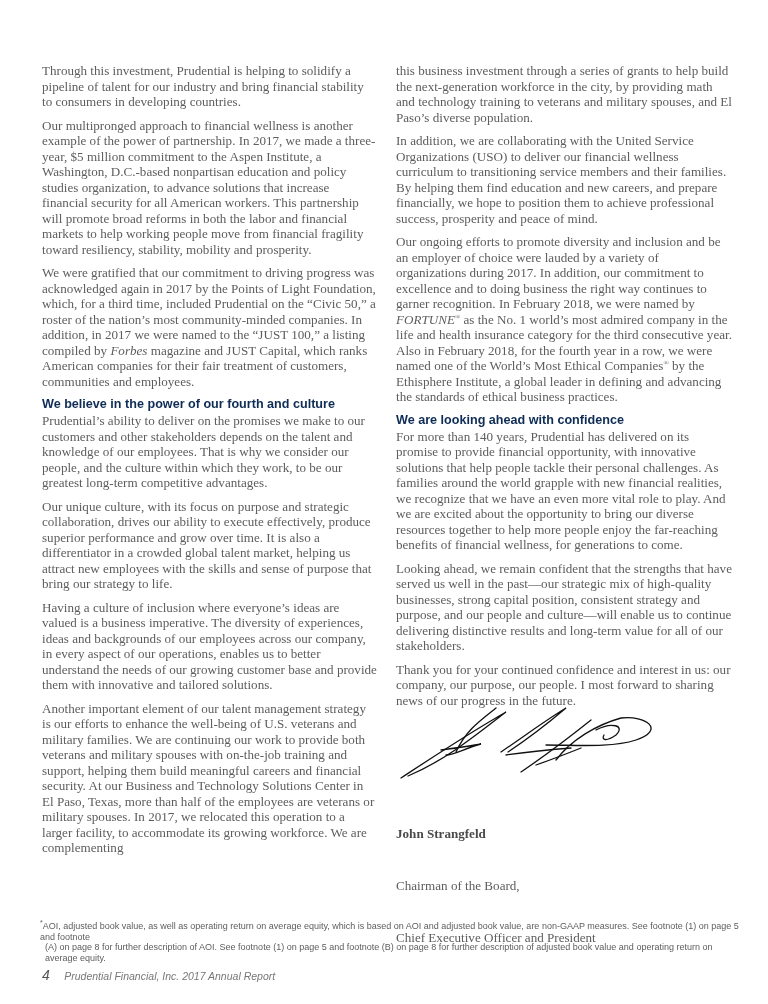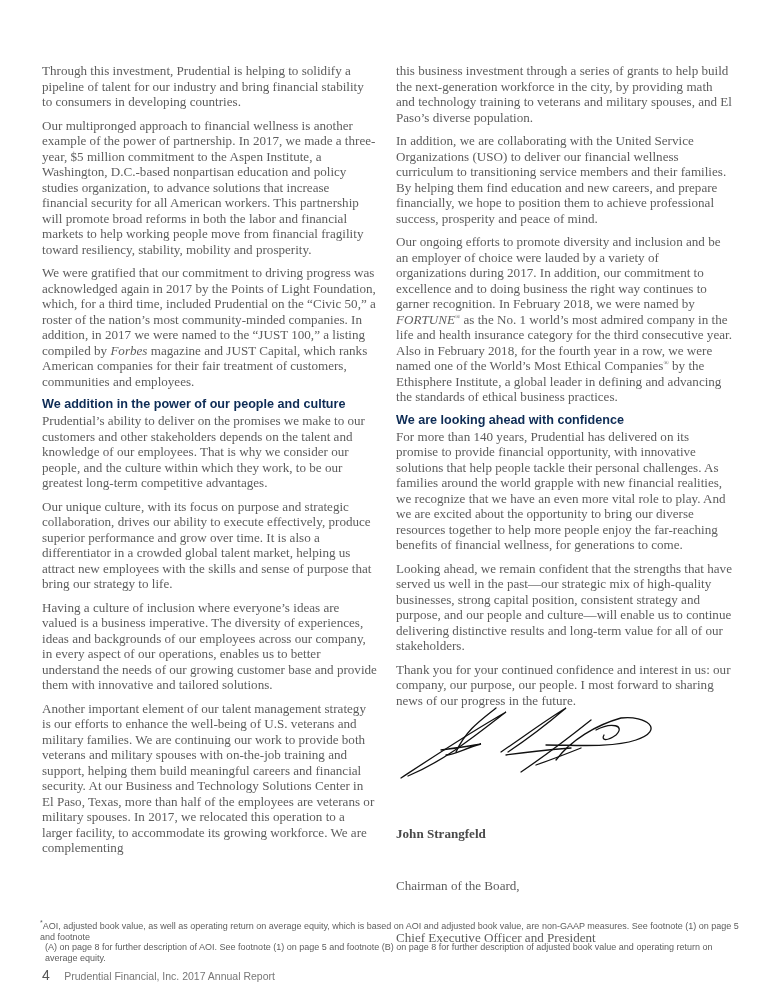--- a/index.html
+++ b/index.html
@@ -31,35 +31,35 @@
   }
   .signer-name { font-weight: bold; color: #4a4a4a; }
   .footnote {
     position: absolute; left: 40px; top: 921px; width: 700px;
     font-family: Liberation Sans, sans-serif;
     font-size: 9px; line-height: 10.5px; color: #5d5d5d;
   }
   .footnote .fn-line2 { padding-left: 5px; display: block; }
   .footer {
     position: absolute; left: 42px; top: 966px;
-    font-family: "Liberation Sans", sans-serif; color: #777;
+    font-family: "Liberation Sans", sans-serif; color: #777; font-style: italic;
   }
   .page-num { font-size: 14px; margin-right: 10px; color: #555; }
   .report-title { font-size: 10.5px; }
   i { font-style: italic; }
   sup { font-size: 7px; line-height: 0; }
 </style>
 </head>
 <body>
 
 <div class="col col-left">
   <p>Through this investment, Prudential is helping to solidify a pipeline of talent for our industry and bring financial stability to consumers in developing countries.</p>
   <p>Our multipronged approach to financial wellness is another example of the power of partnership. In 2017, we made a three-year, $5 million commitment to the Aspen Institute, a Washington, D.C.-based nonpartisan education and policy studies organization, to advance solutions that increase financial security for all American workers. This partnership will promote broad reforms in both the labor and financial markets to help working people move from financial fragility toward resiliency, stability, mobility and prosperity.</p>
   <p><span>We were gratified that our commitment to driving progress was acknowledged again in 2017 by the Points of Light Foundation, which, for a third time, included Prudential on the “Civic 50,” a roster of the nation’s most community-minded companies. In addition, in 2017 we were named to the “JUST 100,” a listing compiled by </span><i>Forbes</i><span> magazine and JUST Capital, which ranks American companies for their fair treatment of customers, communities and employees.</span></p>
-  <div class="heading">We addition in the power of our people and culture</div>
+  <div class="heading">We believe in the power of our fourth and culture</div>
   <p>Prudential’s ability to deliver on the promises we make to our customers and other stakeholders depends on the talent and knowledge of our employees. That is why we consider our people, and the culture within which they work, to be our greatest long-term competitive advantages.</p>
   <p>Our unique culture, with its focus on purpose and strategic collaboration, drives our ability to execute effectively, produce superior performance and grow over time. It is also a differentiator in a crowded global talent market, helping us attract new employees with the skills and sense of purpose that bring our strategy to life.</p>
   <p>Having a culture of inclusion where everyone’s ideas are valued is a business imperative. The diversity of experiences, ideas and backgrounds of our employees across our company, in every aspect of our operations, enables us to better understand the needs of our growing customer base and provide them with innovative and tailored solutions.</p>
   <p>Another important element of our talent management strategy is our efforts to enhance the well-being of U.S. veterans and military families. We are continuing our work to provide both veterans and military spouses with on-the-job training and support, helping them build meaningful careers and financial security. At our Business and Technology Solutions Center in El Paso, Texas, more than half of the employees are veterans or military spouses. In 2017, we relocated this operation to a larger facility, to accommodate its growing workforce. We are complementing</p>
 </div>
 
 <div class="col col-right">
   <p>this business investment through a series of grants to help build the next-generation workforce in the city, by providing math and technology training to veterans and military spouses, and El Paso’s diverse population.</p>
   <p>In addition, we are collaborating with the United Service Organizations (USO) to deliver our financial wellness curriculum to transitioning service members and their families. By helping them find education and new careers, and prepare financially, we hope to position them to achieve professional success, prosperity and peace of mind.</p>
   <p><span>Our ongoing efforts to promote diversity and inclusion and be an employer of choice were lauded by a variety of organizations during 2017. In addition, our commitment to excellence and to doing business the right way continues to garner recognition. In February 2018, we were named by </span><i>FORTUNE</i><sup>®</sup><span> as the No. 1 world’s most admired company in the life and health insurance category for the third consecutive year. Also in February 2018, for the fourth year in a row, we were named one of the World’s Most Ethical Companies</span><sup>®</sup><span> by the Ethisphere Institute, a global leader in defining and advancing the standards of ethical business practices.</span></p>

